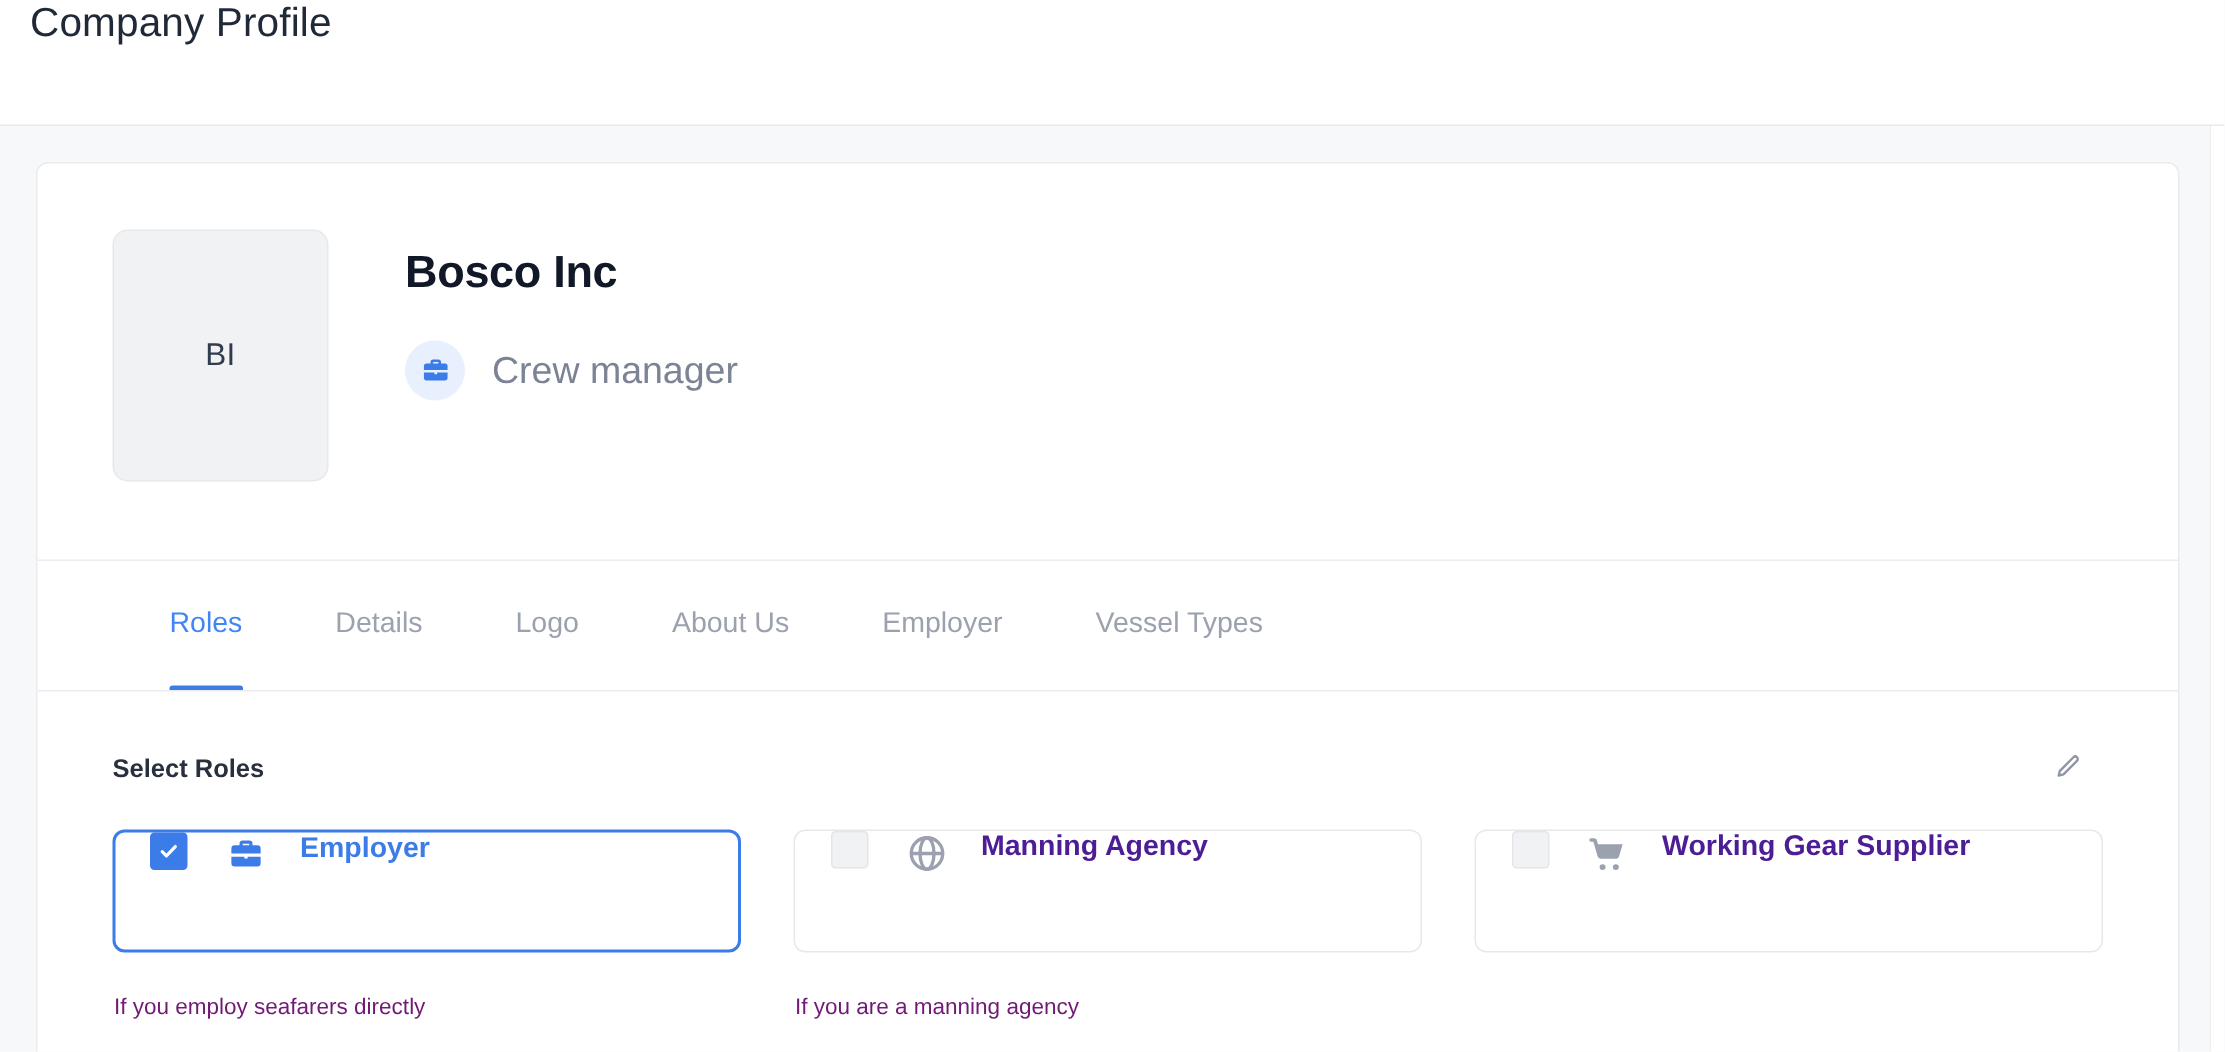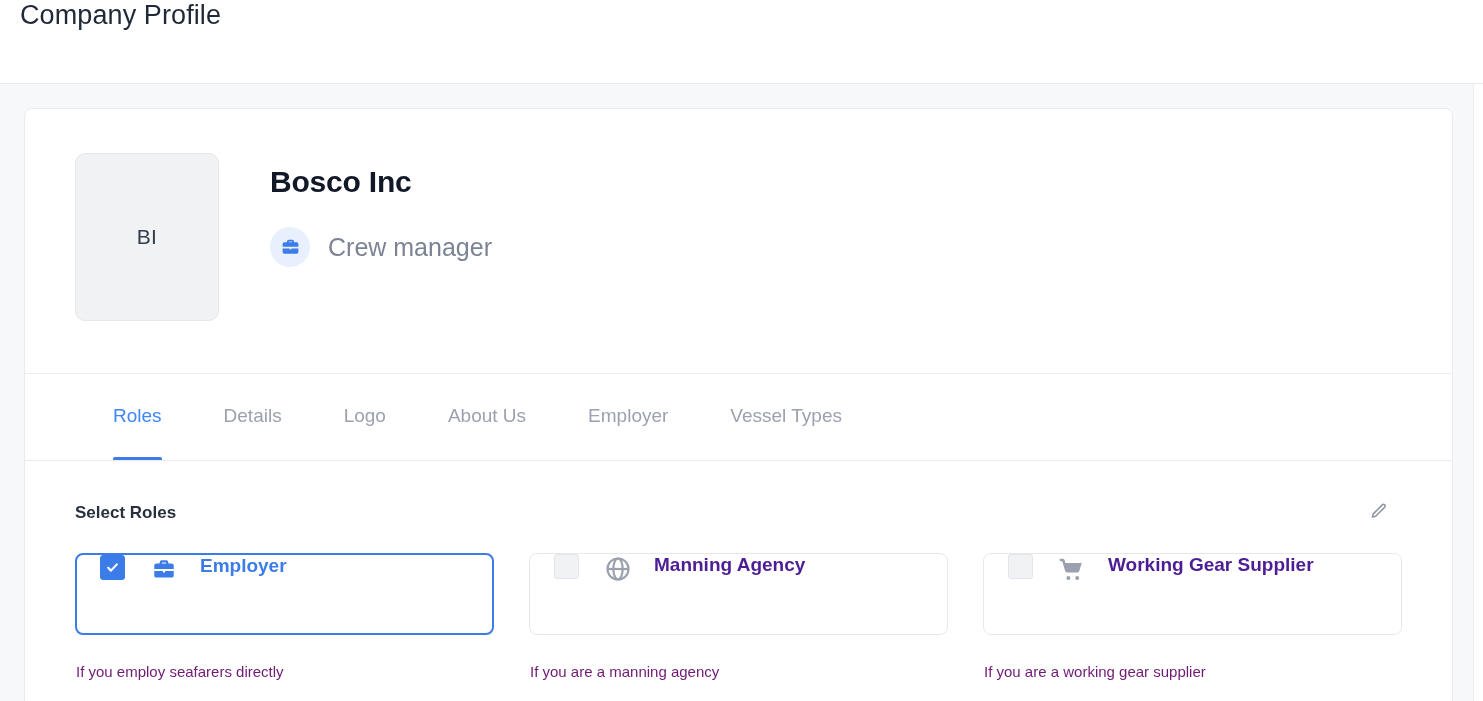--- a/index.html
+++ b/index.html
@@ -336,21 +336,20 @@
             <span class="checkbox"></span>
             <span class="role-icon">
               <svg width="29" height="29" viewBox="0 0 24 24" fill="#9ba1ae" aria-hidden="true">
                 <path d="M2.2 3.2a.95.95 0 1 0 0 1.9h1.3l2.4 8.2a1.6 1.6 0 0 0 1.55 1.15h8.6a1.6 1.6 0 0 0 1.54-1.12l2.1-6.8H6.1l-.55-1.9a1.6 1.6 0 0 0-1.53-1.43z"></path>
                 <circle cx="8.6" cy="19.1" r="1.65"></circle>
                 <circle cx="15.9" cy="19.1" r="1.65"></circle>
               </svg>
             </span>
             <span class="role-text">Working Gear Supplier</span>
           </div>
-          <div class="role-help">If you are a working gear supplier</div>
         </div>
 
       </div>
     </div>
 
   </div>
 
   <div class="scroll-gutter"></div>
 </div>
 

